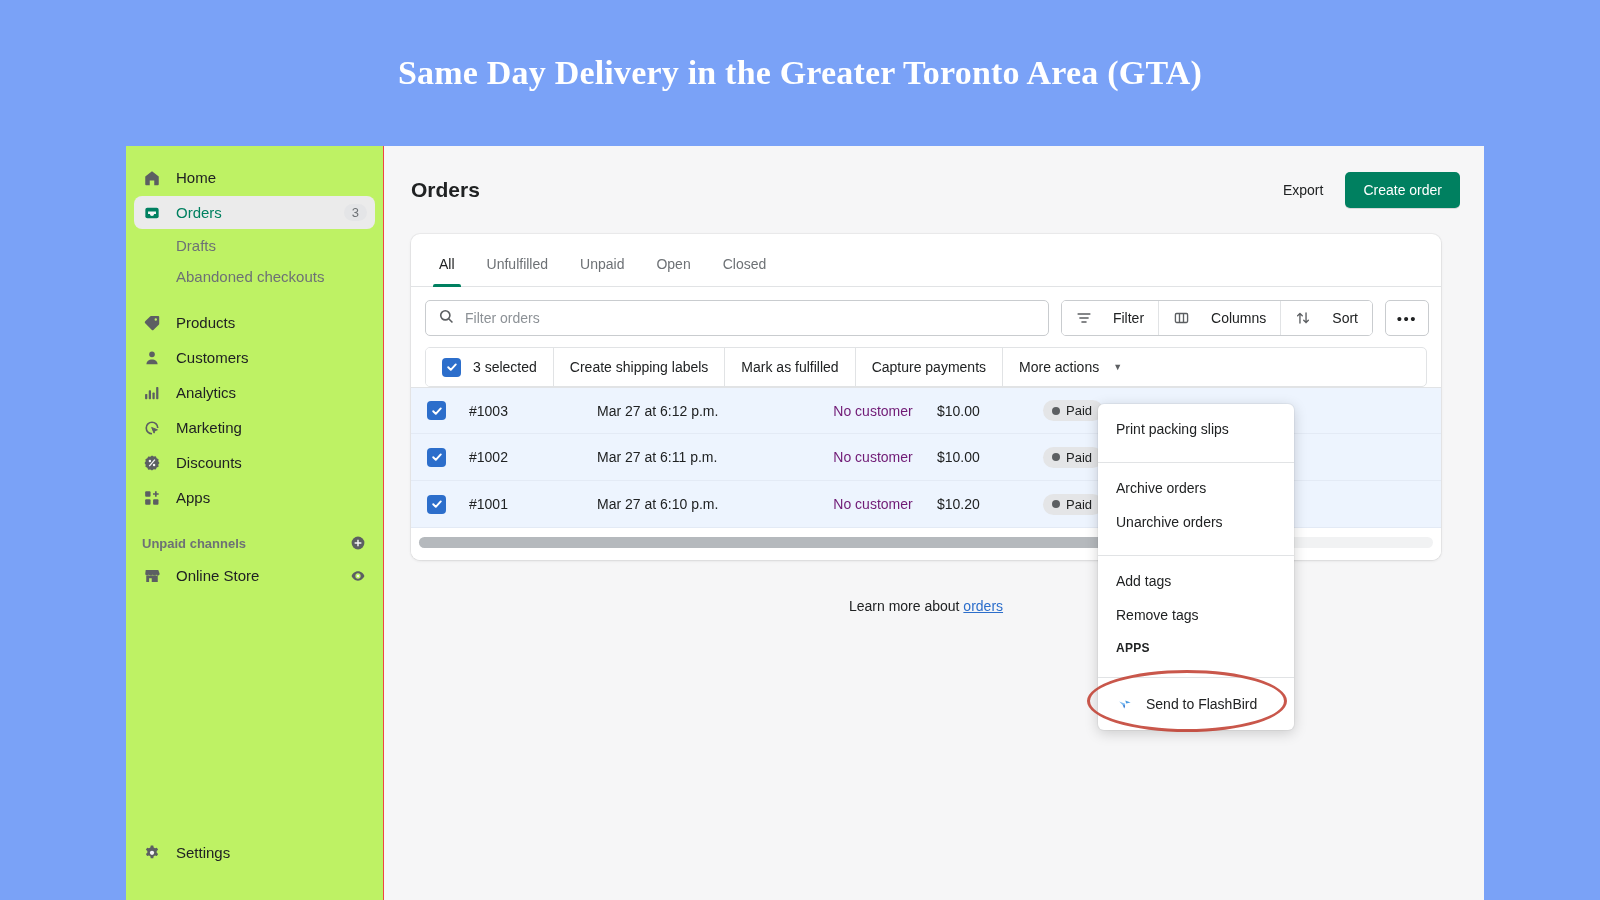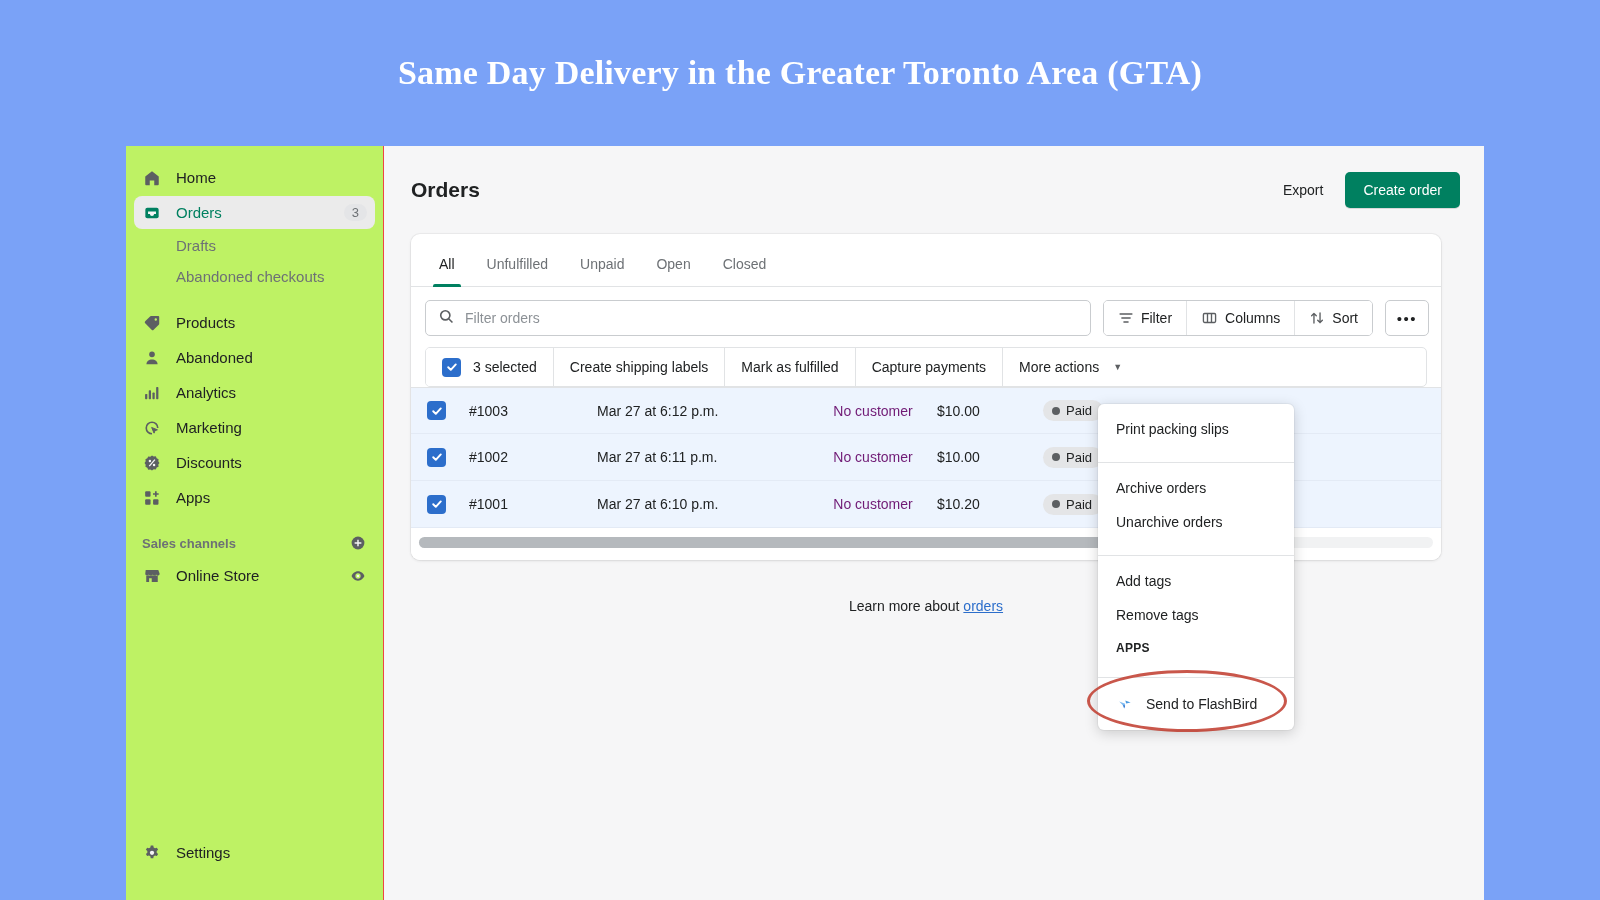--- a/index.html
+++ b/index.html
@@ -153,21 +153,21 @@
     font-size: 14px; color: #202223; font-family: inherit;
     background: transparent;
   }
   .search-input::placeholder { color: #8c9196; }
   .seg-group {
     display: flex; margin-left: 12px;
     border: 1px solid #c9cccf; border-radius: 5px; overflow: hidden;
     height: 36px; background: #fff;
   }
   .seg-btn {
-    display: flex; align-items: center; gap: 7px;
+    display: flex; align-items: center; gap: 21px;
     padding: 0 14px; font-size: 14px; color: #202223;
     border: none; border-right: 1px solid #e1e3e5;
     background: #fff; cursor: pointer; font-family: inherit;
     height: 100%;
   }
   .seg-btn:last-child { border-right: none; }
   .seg-btn svg { display: block; color: #5c5f62; }
   .more-btn {
     margin-left: 12px; width: 44px; height: 36px;
     border: 1px solid #c9cccf; border-radius: 5px; background: #fff;
@@ -321,21 +321,21 @@
       <span class="nav-label">Products</span>
     </div>
 
     <div class="nav-item">
       <span class="nav-icon">
         <svg width="18" height="18" viewBox="0 0 20 20" fill="currentColor">
             <circle cx="10" cy="6" r="3.1"></circle>
             <path d="M3.8 17c0-3.3 2.8-5.4 6.2-5.4s6.2 2.1 6.2 5.4H3.8Z"></path>
           </svg>
       </span>
-      <span class="nav-label">Abandoned</span>
+      <span class="nav-label">Customers</span>
     </div>
 
     <div class="nav-item">
       <span class="nav-icon">
         <svg width="18" height="18" viewBox="0 0 20 20" fill="currentColor">
             <rect x="2.3" y="11" width="2.5" height="6" rx=".8"></rect>
             <rect x="6.4" y="7" width="2.5" height="10" rx=".8"></rect>
             <rect x="10.5" y="9.5" width="2.5" height="7.5" rx=".8"></rect>
             <rect x="14.6" y="3.4" width="2.5" height="13.6" rx=".8"></rect>
           </svg>
@@ -373,21 +373,21 @@
           <rect x="11.2" y="11.4" width="6" height="6" rx="1.1"></rect>
           <path d="M13.3 2.4h1.9v2.2h2.2v1.9h-2.2v2.2h-1.9V6.5h-2.2V4.6h2.2V2.4Z"></path>
         </svg>
       </span>
       <span class="nav-label">Apps</span>
     </div>
 
     <div class="nav-gap"></div>
 
     <div class="section-head">
-      <span class="sh-label">Sales channels</span>
+      <span class="sh-label">Unpaid channels</span>
       <span class="icon-btn">
         <svg width="16" height="16" viewBox="0 0 20 20" fill="currentColor">
             <circle cx="10" cy="10" r="8"></circle>
             <path d="M9.1 5.8h1.8v3.3h3.3v1.8h-3.3v3.3H9.1v-3.3H5.8V9.1h3.3V5.8Z" fill="#f6f6f7"></path>
           </svg>
       </span>
     </div>
 
     <div class="nav-item">
       <span class="nav-icon">

